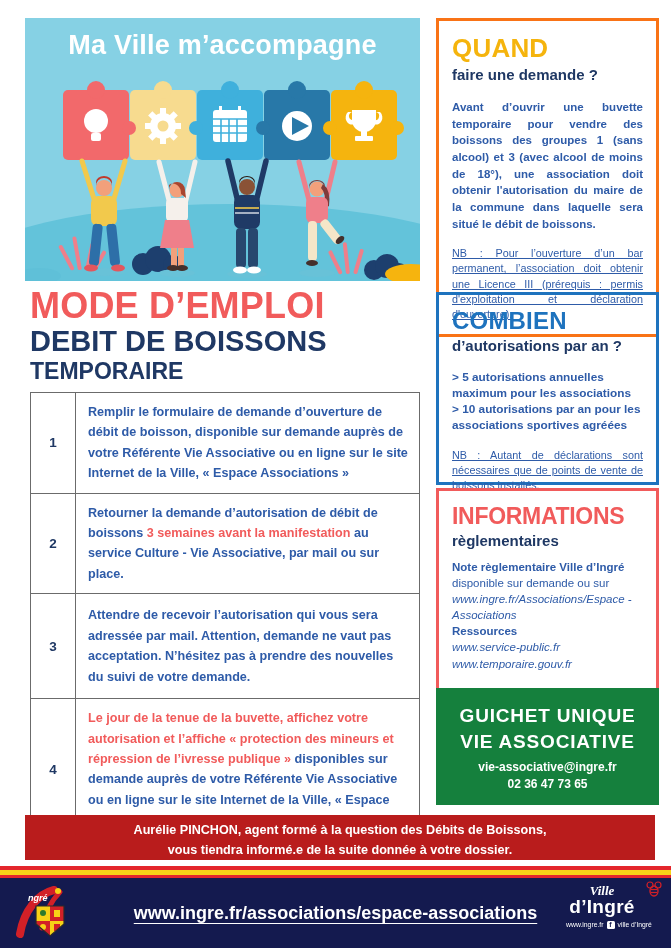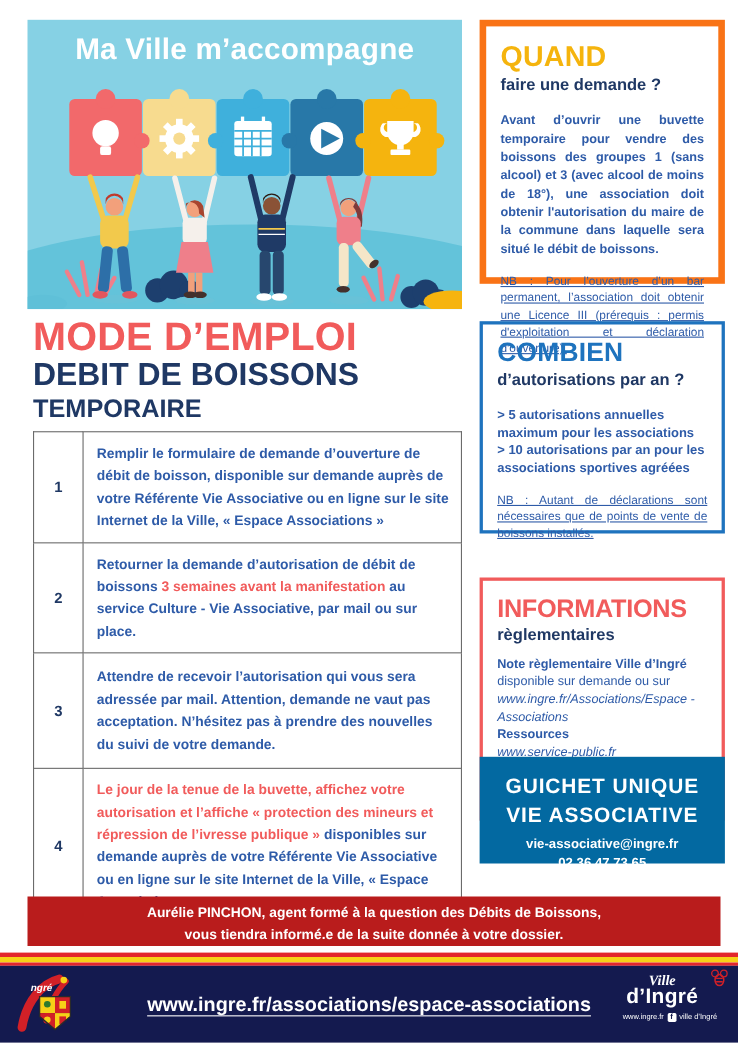--- a/index.html
+++ b/index.html
@@ -12,24 +12,24 @@
   .illustration {
     position:absolute; left:25px; top:18px; width:395px; height:263px;
     background:#86d1e4; overflow:hidden;
   }
   .illu-title {
     position:absolute; left:0; top:12px; width:100%; text-align:center;
     color:#ffffff; font-size:27px; font-weight:bold; letter-spacing:.2px;
   }
   
   .side-box { position:absolute; left:436px; width:223px; padding:12px 13px; }
-  .box-quand  { top:18px;  height:240px; border:6px solid #f97316; }
+  .box-quand  { top:18px;  height:319px; border:3px solid #f97316; }
   .box-combien{ top:292px; height:193px; border:3px solid #1e73be; }
-  .box-infos  { top:525px; height:221px; border:3px solid #f15b5b; }
-  .box-guichet{ top:688px; height:97px; background:#0369a1; text-align:center; padding-top:15px; }
+  .box-infos  { top:488px; height:221px; border:3px solid #f15b5b; }
+  .box-guichet{ top:688px; height:117px; background:#15803d; text-align:center; padding-top:15px; }
   .bx-title   { font-weight:bold; letter-spacing:.2px; }
   .t-gold  { color:#f5b40d; font-size:26px; }
   .t-blue  { color:#1e73be; font-size:24px; }
   .t-coral { color:#f15b5b; font-size:23px; letter-spacing:-.3px; }
   .bx-sub  { color:#1f3864; font-weight:bold; font-size:15px; margin-top:2px; }
   .bx-body { color:#2e5ba8; font-size:11.5px; line-height:1.45; text-align:justify; margin-top:16px; font-weight:600; }
   .bx-nb   { color:#2e5ba8; font-size:10.8px; line-height:1.4; text-align:justify; margin-top:14px; font-weight:normal;text-decoration:underline; }
   .bx-pt   { color:#2e5ba8; font-size:11.8px; line-height:1.35; font-weight:bold; }
   .infos-line { color:#2e5ba8; font-size:11.5px; line-height:1.4; }
   .infos-bold { font-weight:bold; }

